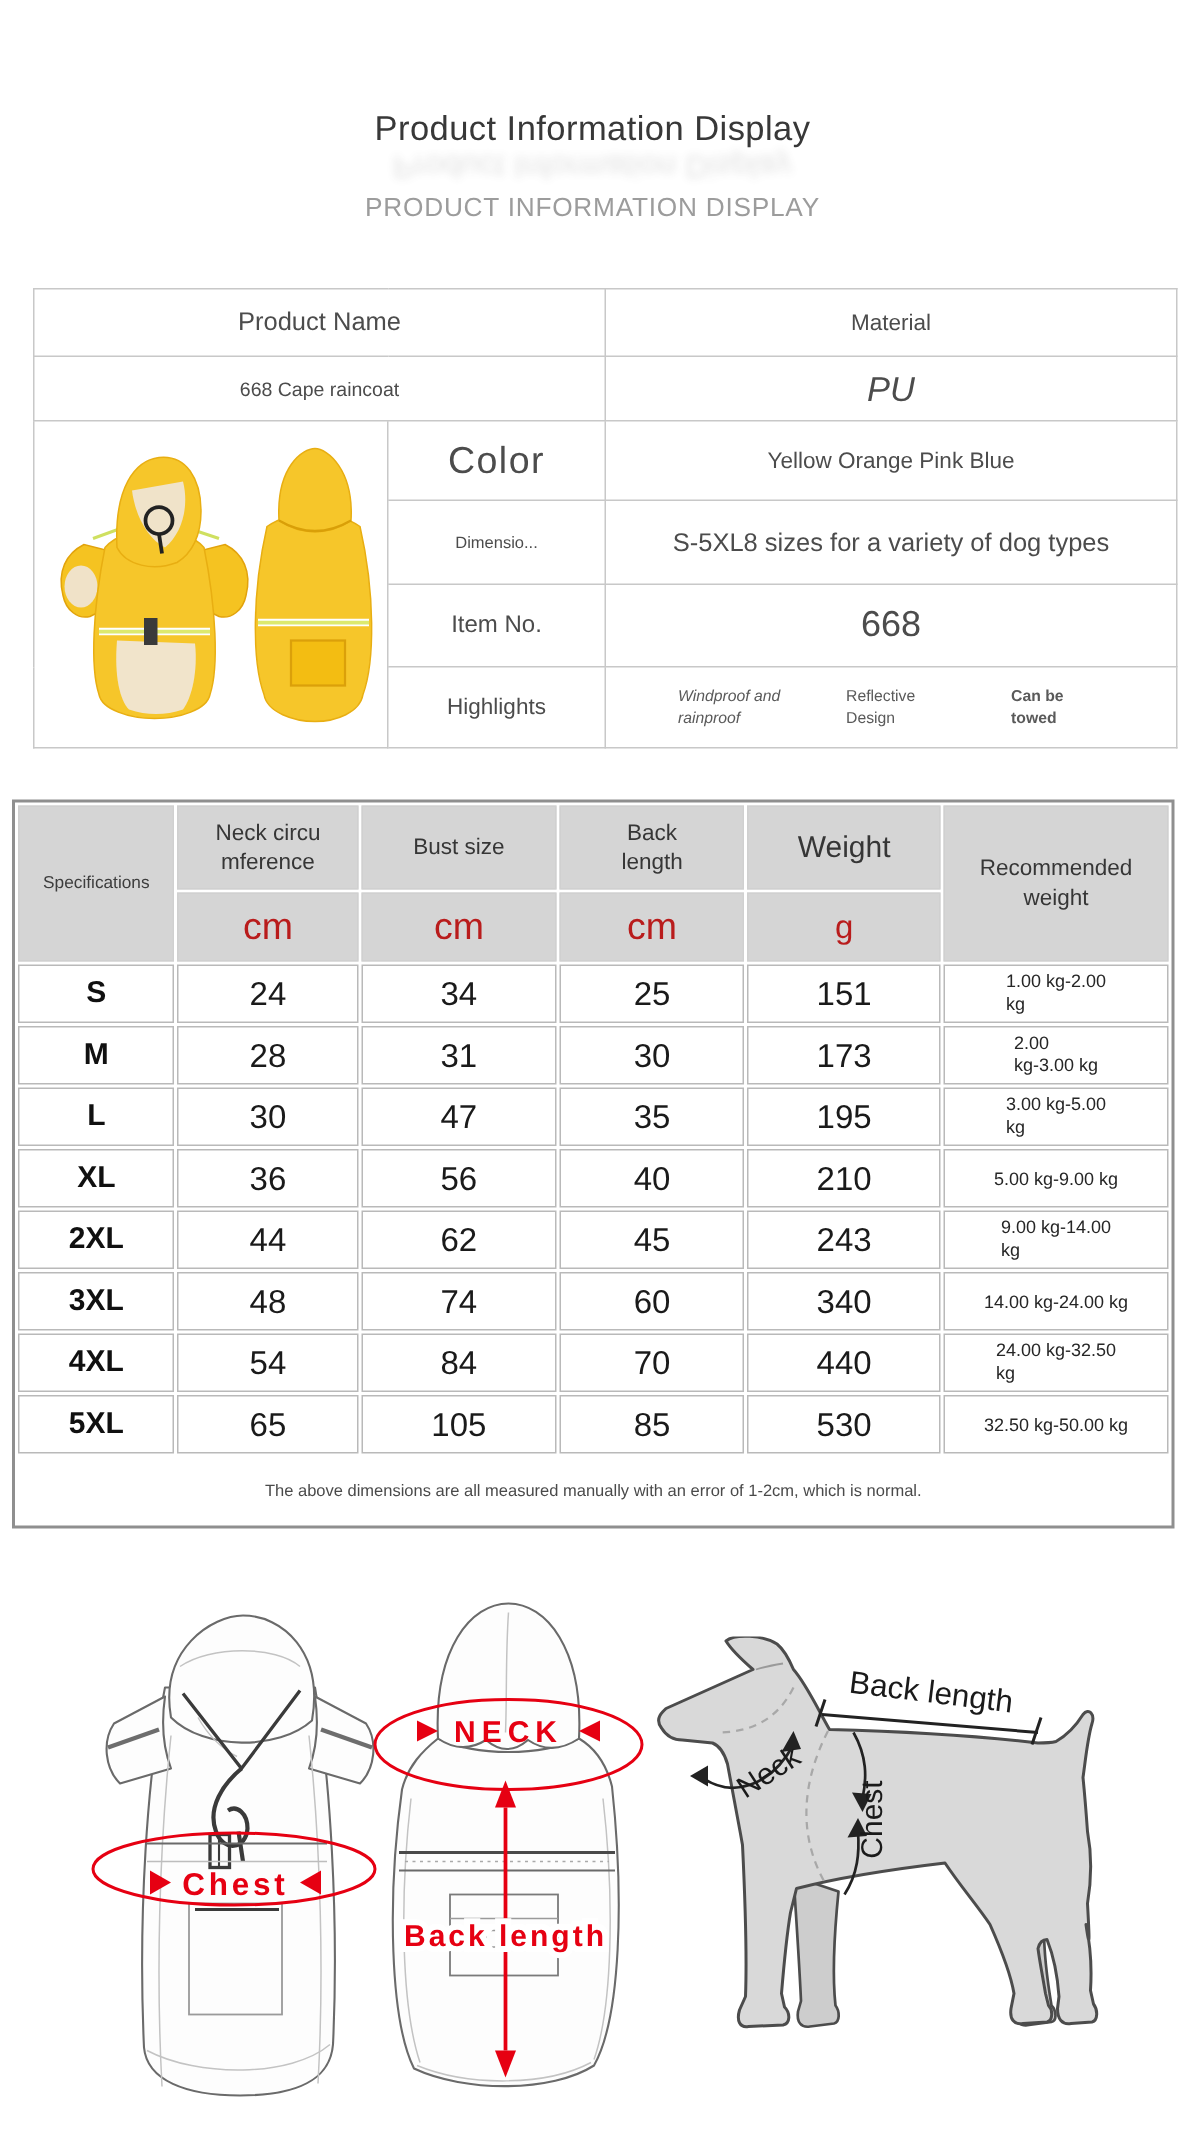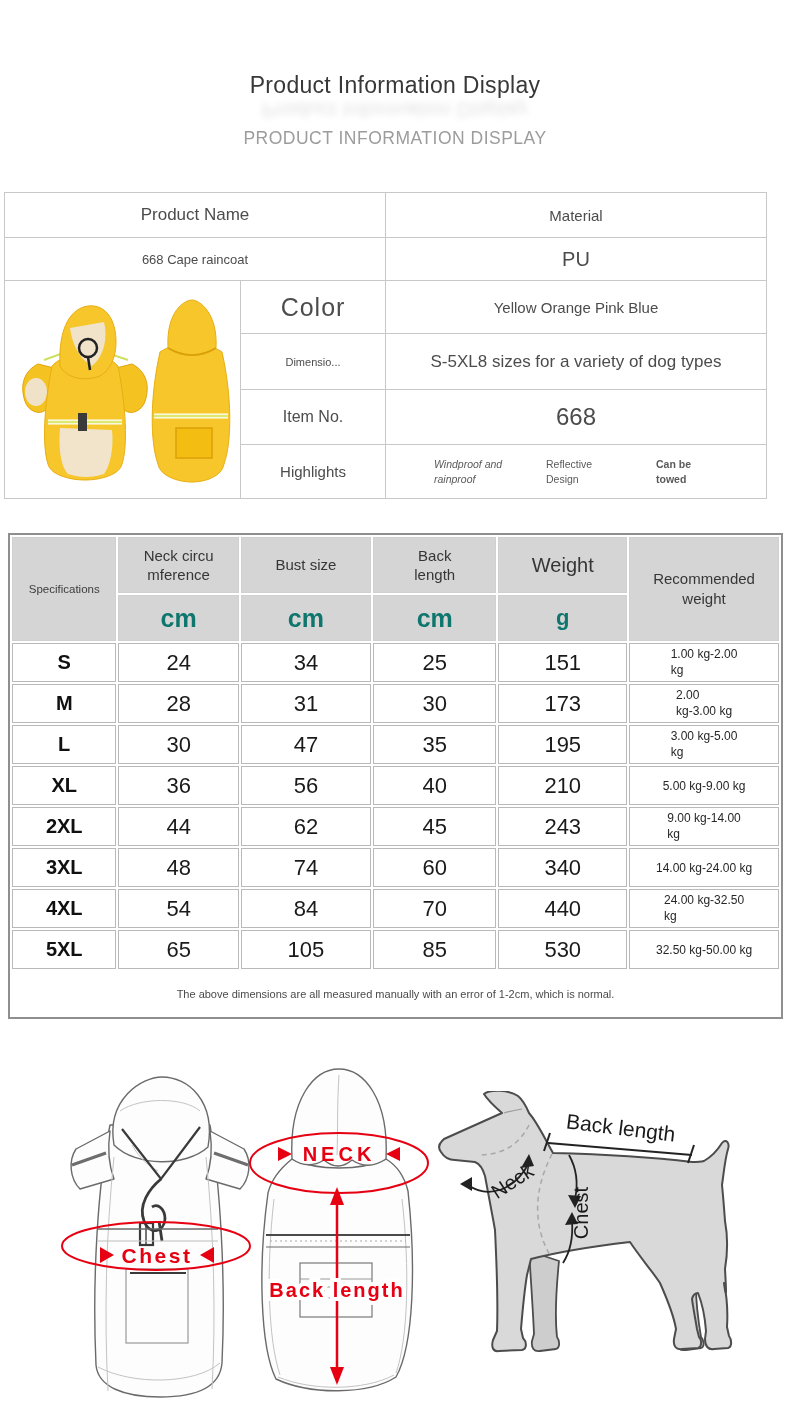--- a/index.html
+++ b/index.html
@@ -9,26 +9,26 @@
   
   .title-block{position:relative;height:192px;}
   .page-title{position:absolute;top:72px;left:0;width:100%;text-align:center;
     font-size:23px;color:#383838;font-weight:normal;margin:0;letter-spacing:.3px;}
   .title-reflection{position:absolute;top:98px;left:0;width:100%;text-align:center;
     font-size:21px;color:#4a4a4a;opacity:.17;filter:blur(3px);transform:scaleY(-1);letter-spacing:.3px;}
   .page-subtitle{position:absolute;top:128px;left:0;width:100%;text-align:center;
     font-size:17.5px;color:#9c9c9c;letter-spacing:.5px;}
 
   
-  table.info{border-collapse:collapse;width:762px;margin-left:4px;table-layout:fixed;}
+  table.info{border-collapse:collapse;width:762px;margin-left:22px;table-layout:fixed;}
   table.info td{border:1px solid #c8c8c8;text-align:center;vertical-align:middle;color:#4c4c4c;padding:0;}
   .name-h{font-size:17px;color:#3e3e3e;height:44px;}
   .mat-h{font-size:15px;color:#3e3e3e;}
   .name-v{font-size:13px;color:#575757;height:42px;}
-  .mat-v{font-size:20px;color:#3e3e3e;}
+  .mat-v{font-size:23px;color:#3e3e3e;font-style:italic;}
   .photo-cell{background:#fff;}
   .lbl-color{font-size:25px;color:#4f4f4f;letter-spacing:1px;height:52px;}
   .v-color{font-size:15px;}
   .lbl-dim{font-size:11px;color:#6e6e6e;height:55px;}
   .v-dim{font-size:17px;}
   .lbl-item{font-size:16px;height:54px;}
   .v-item{font-size:24px;color:#3e3e3e;}
   .lbl-hl{font-size:15px;height:53px;}
   .hl-wrap{display:flex;align-items:center;text-align:left;padding-left:48px;}
   .hl-item{font-size:10.5px;color:#5a5a5a;line-height:1.35;white-space:pre-line;}
@@ -41,21 +41,21 @@
   table.size{width:100%;border-collapse:separate;border-spacing:2px;table-layout:fixed;}
   table.size td{text-align:center;vertical-align:middle;padding:0;}
   td.h{background:#d5d5d5;border:1px solid #d0d0d0;}
   td.d{background:#fff;border:1px solid #b9b9b9;}
   tr.h1 td{height:54px;}
   tr.h2 td{height:44px;}
   tr.dr td{height:37px;}
   .spec{font-size:11.5px;color:#3d3d3d;}
   .colh{font-size:15px;color:#363636;line-height:1.3;white-space:pre-line;}
   .colh-weight{font-size:20px;}
-  .unit{font-size:25px;font-weight:bold;color:#0f766e;}
+  .unit{font-size:25px;font-weight:normal;color:#b91c1c;}
   .unit-g{font-size:22px;}
   .rec-h{font-size:15px;color:#363636;text-align:left;padding-left:18px;white-space:pre-line;line-height:1.35;}
   .sz{font-size:20px;font-weight:bold;color:#101010;}
   .num{font-size:22px;color:#1a1a1a;}
   .rec span{display:inline-block;text-align:left;white-space:pre-line;font-size:12px;color:#262626;line-height:1.3;}
   .note{height:46px;display:flex;align-items:center;justify-content:center;font-size:11px;color:#4a4a4a;}
 
   
   .guide{position:relative;height:380px;margin-top:32px;}
   .sk-front{position:absolute;left:48px;top:22px;}

